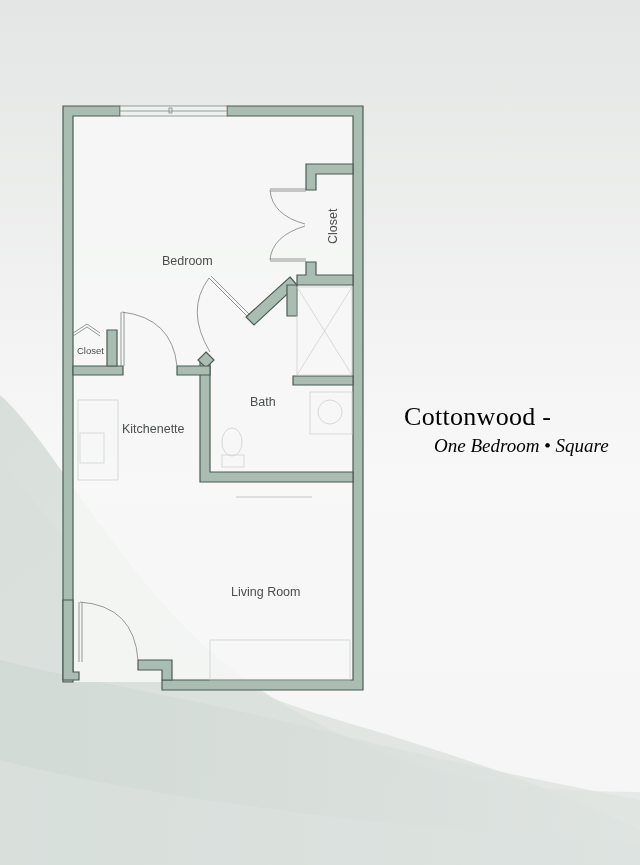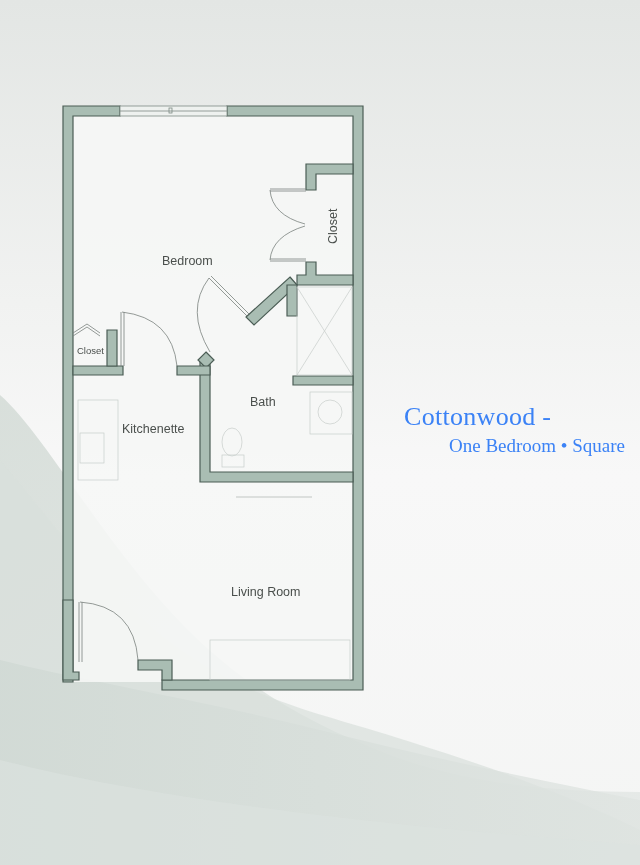--- a/index.html
+++ b/index.html
@@ -4,23 +4,23 @@
 <style>
   html, body { margin:0; padding:0; }
   body {
     width:640px; height:865px; overflow:hidden; position:relative;
     background: linear-gradient(180deg, #e3e6e4 0%, #f1f2f1 35%, #f8f8f8 55%, #f4f5f4 100%);
     font-family: "Liberation Sans", sans-serif;
   }
   .bg { position:absolute; left:0; top:0; width:640px; height:865px; }
   .plan { position:absolute; left:0; top:0; width:640px; height:865px; }
   .room-label { font-family:"Liberation Sans", sans-serif; fill:#4a4f4c; }
-  .title-block { position:absolute; left:404px; top:402px; color:#3b82f6; white-space:nowrap; }
+  .title-block { position:absolute; left:404px; top:402px; color:#000000; white-space:nowrap; }
   .title-main { font-family:"Liberation Serif", serif; font-size:26px; letter-spacing:0.3px; line-height:30px; }
-  .title-sub { font-family:"Liberation Serif", serif; font-size:19px; margin-left:45px; line-height:24px; margin-top:2px; }
+  .title-sub { font-family:"Liberation Serif", serif; font-size:19px; margin-left:30px; line-height:24px; margin-top:2px;font-style:italic; }
 </style>
 </head>
 <body>
 
 <svg class="bg" viewBox="0 0 640 865" xmlns="http://www.w3.org/2000/svg">
   <defs>
     <linearGradient id="sw1" x1="0" y1="0" x2="1" y2="1">
       <stop offset="0" stop-color="#d3dbd6"></stop>
       <stop offset="1" stop-color="#e4e8e6"></stop>
     </linearGradient>

